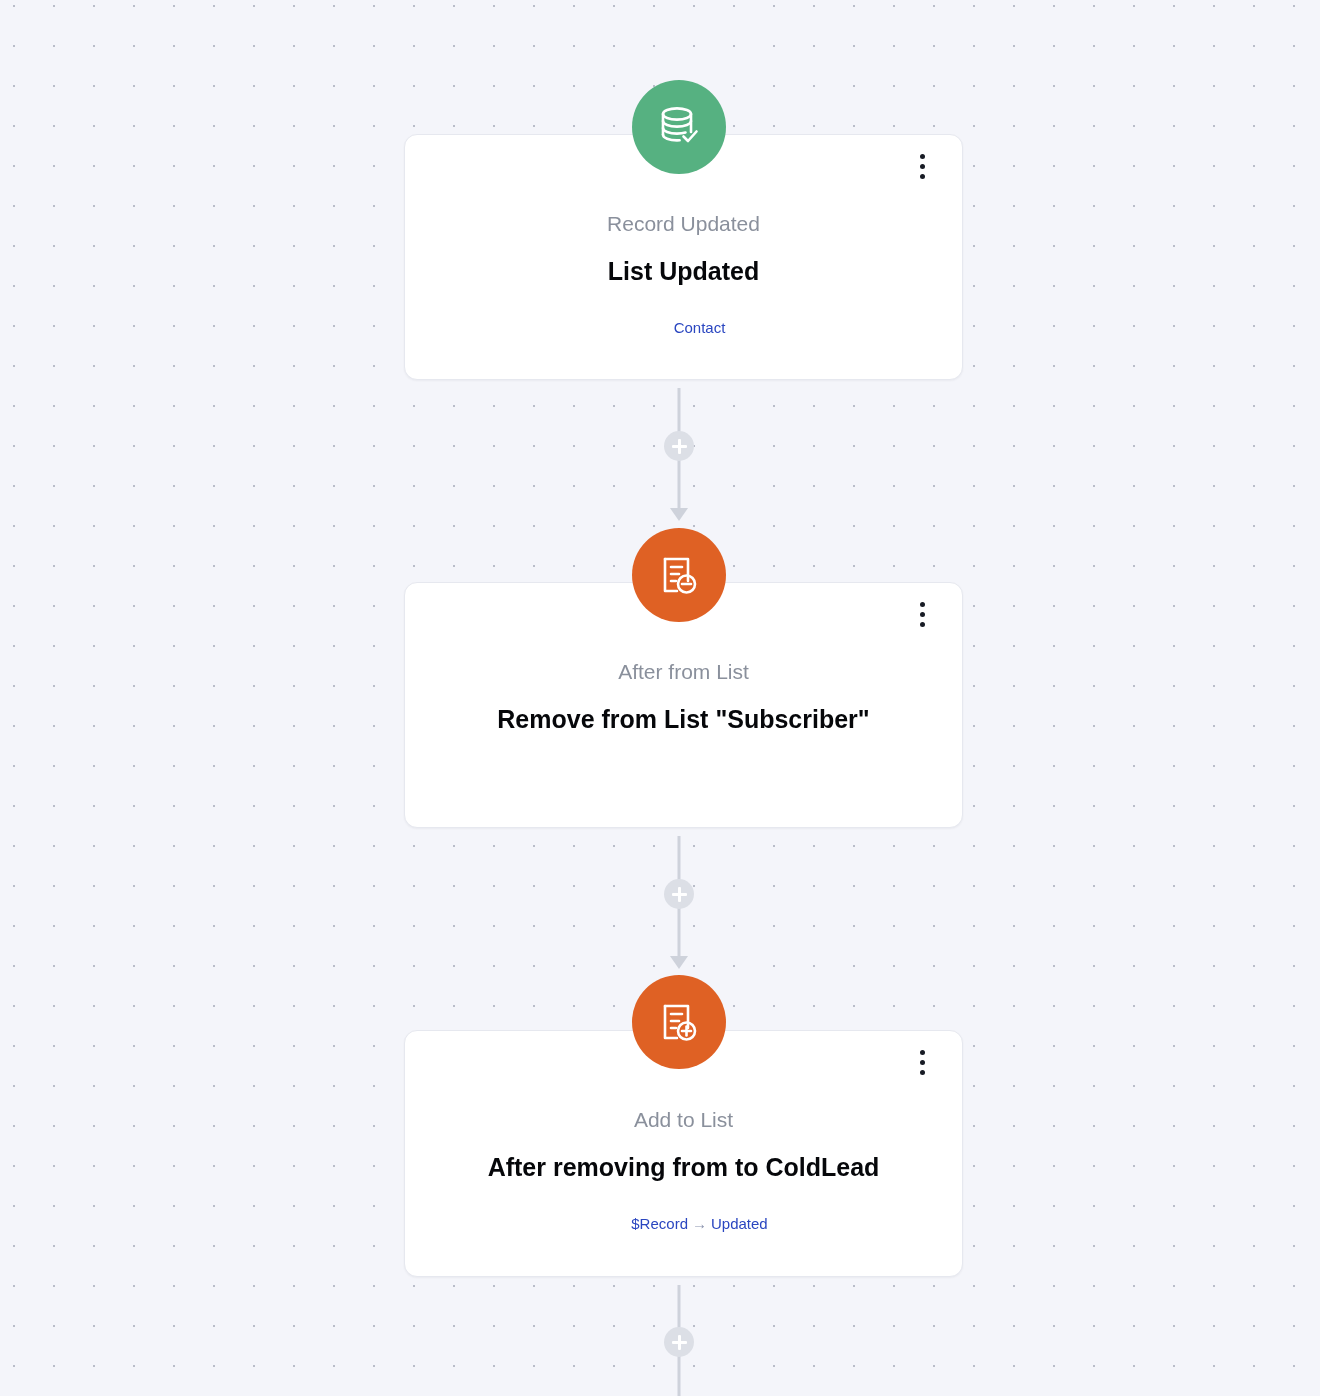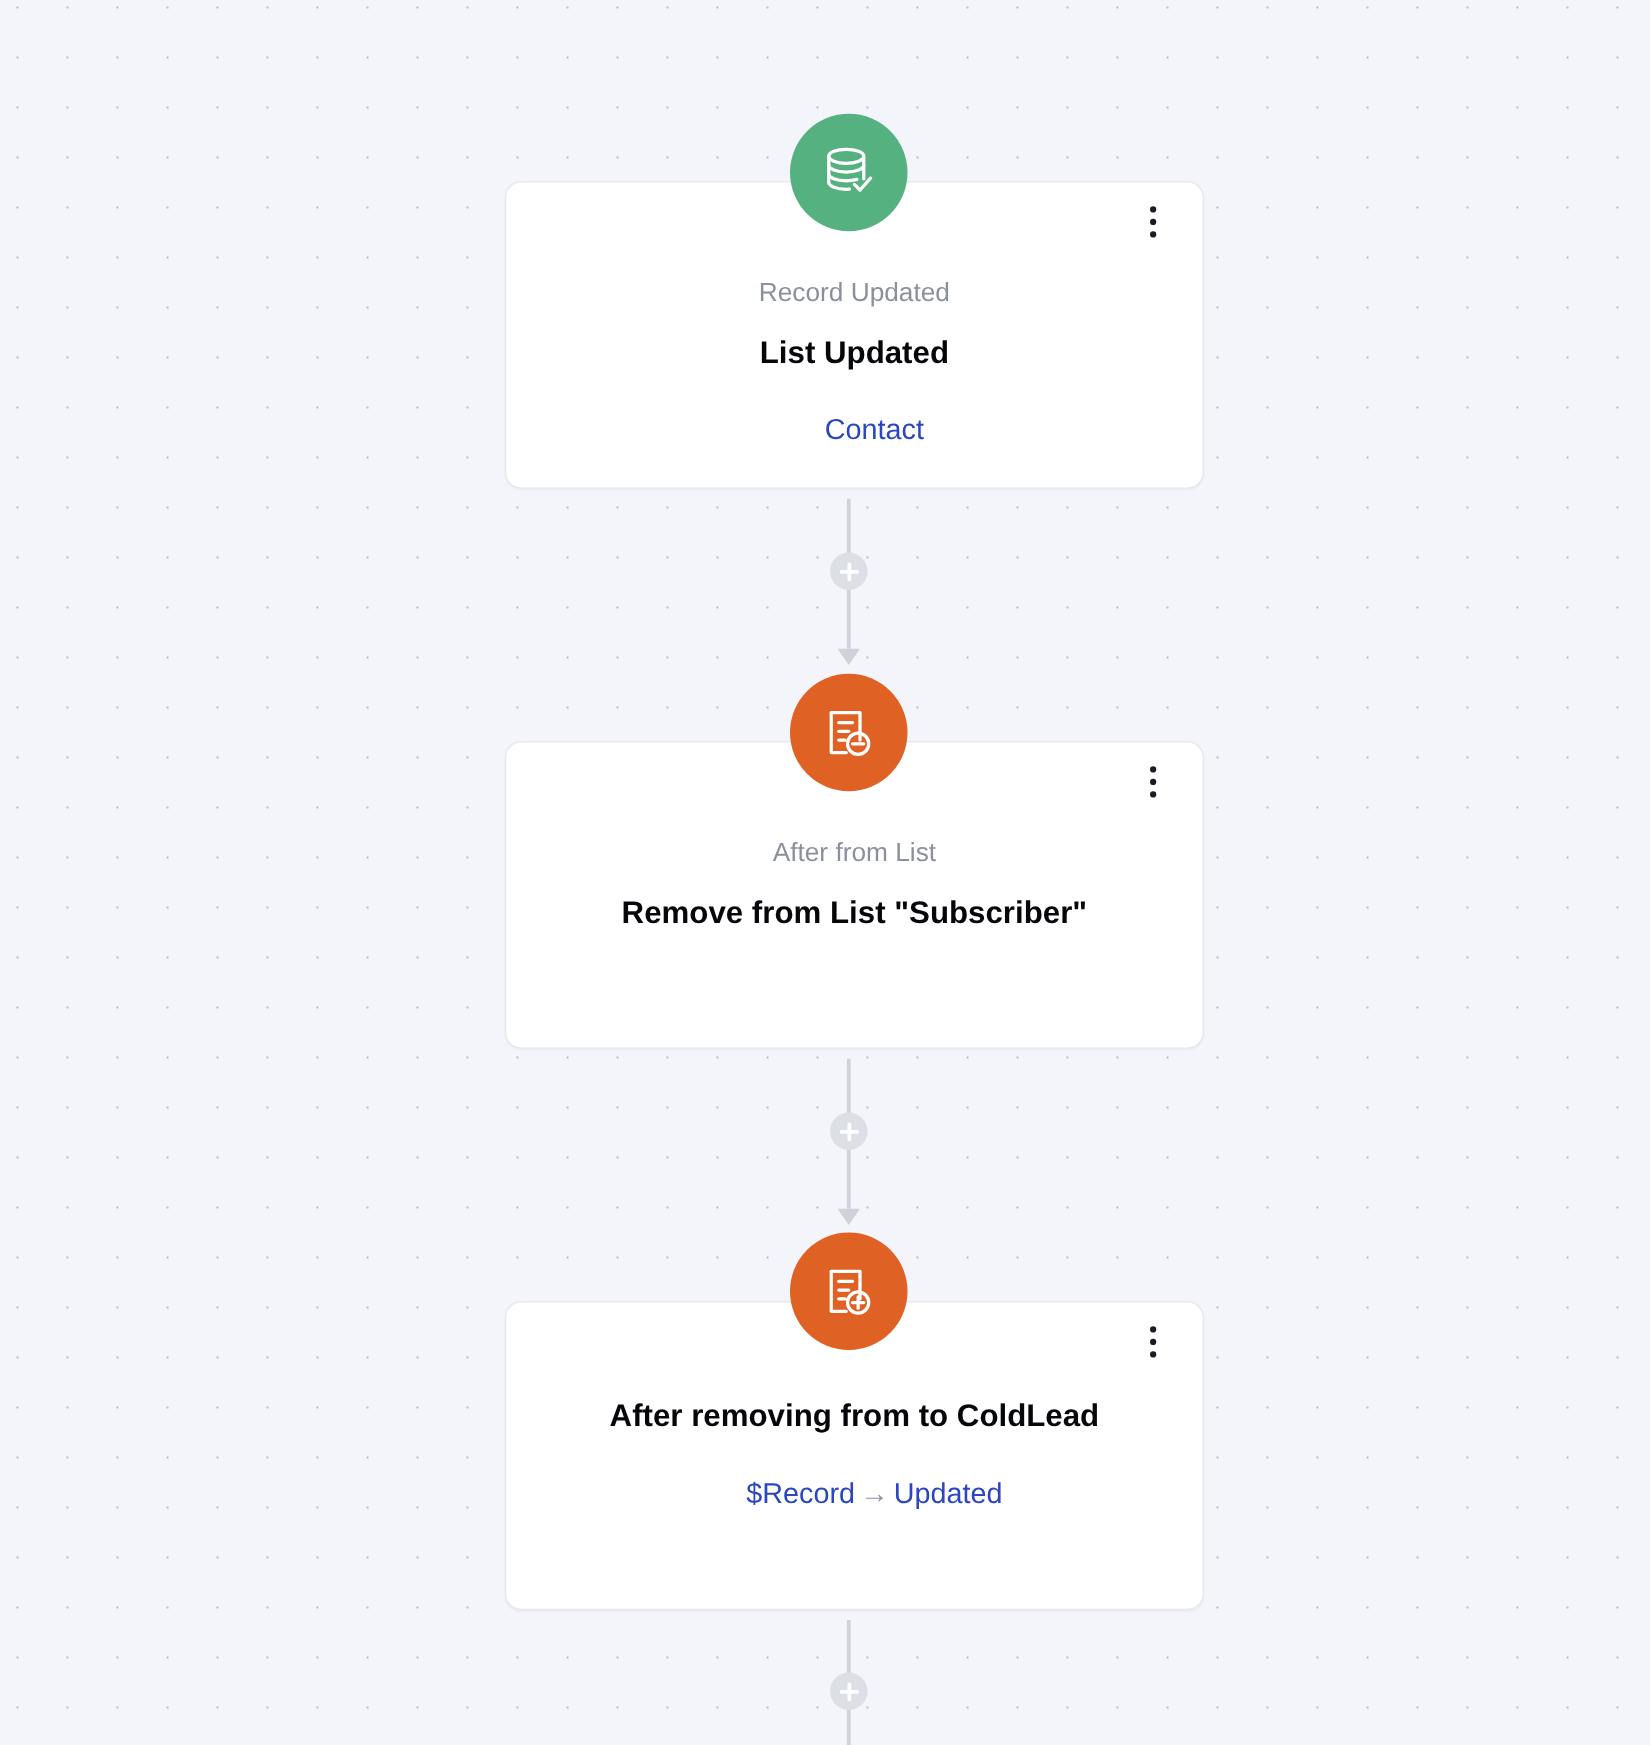--- a/index.html
+++ b/index.html
@@ -14,21 +14,20 @@
     background-color: #f4f5fa;
     background-image: radial-gradient(circle, #b9bdc9 1px, rgba(0,0,0,0) 1.2px);
     background-size: 40px 40px;
     background-position: 34px 26px;
     position: relative;
   }
 
   .canvas {
     position: absolute;
     inset: 0;
-    margin-top: 11px;
   }
 
   
   .connector {
     position: absolute;
     left: 679px;
     width: 3px;
     transform: translateX(-1.5px);
     background: #ced2db;
   }
@@ -115,21 +114,21 @@
     font-weight: 400;
   }
   .node-title {
     font-size: 25px;
     font-weight: bold;
     color: #06070a;
     line-height: 1.25;
     margin-bottom: 32px;
   }
   .node-link {
-    font-size: 23px;
+    font-size: 15px;
     color: #2a46c0;
     line-height: 1.2;
     cursor: pointer;
     padding-left: 32px;
   }
   .node-link .arrow {
     color: #8a93ae;
     padding: 0 4px;
   }
 
@@ -223,20 +222,21 @@
     </svg>
   </div>
 
   <div class="node-card" style="top:1030px; height:247px;">
     <div class="card-menu">
       <i></i>
       <i></i>
       <i></i>
     </div>
     <div class="card-body">
+      <div class="node-subtitle">Add to List</div>
       <div class="node-title">After removing from to ColdLead</div>
       <div class="node-link">
         <span>$Record</span><span class="arrow">→</span><span>Updated</span>
       </div>
     </div>
   </div>
   <div class="node-icon icon-orange" style="top:975px;">
     <svg width="50" height="50" viewBox="0 0 50 50" fill="none" stroke="#ffffff" stroke-width="2.6" stroke-linecap="round" stroke-linejoin="round">
       <path d="M11 9 H34 V31"></path>
       <path d="M11 9 V41 H23"></path>

